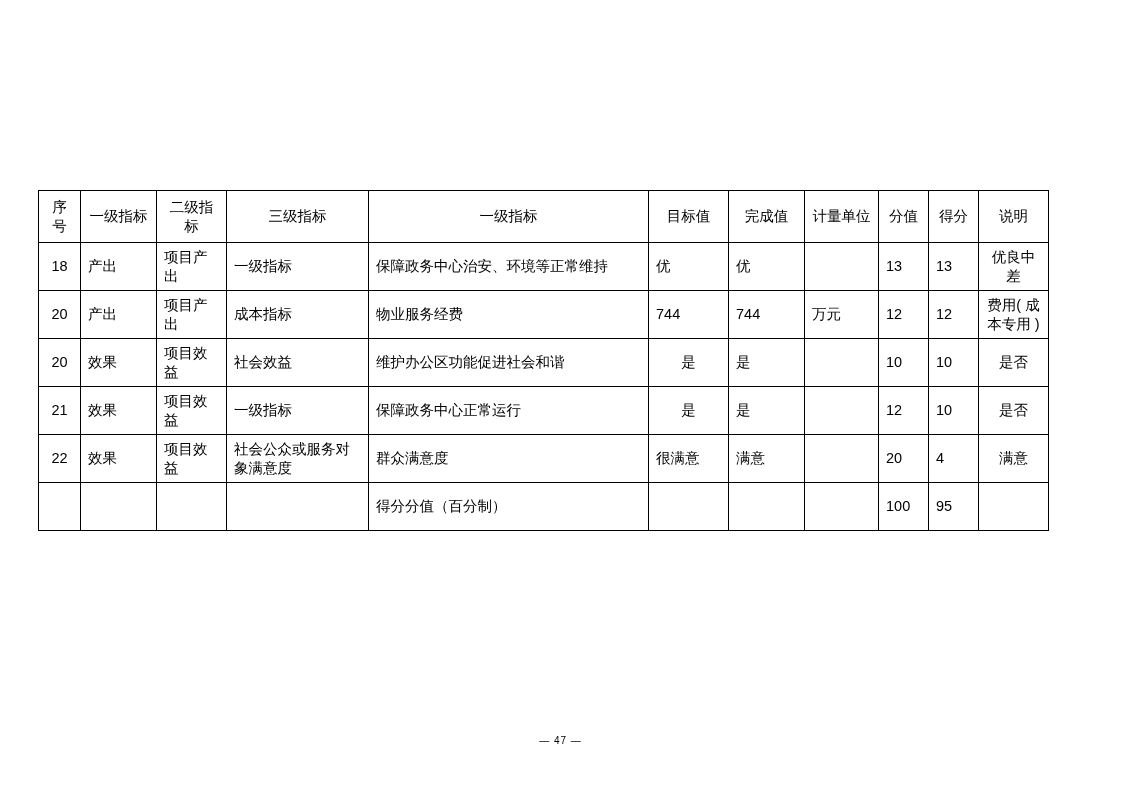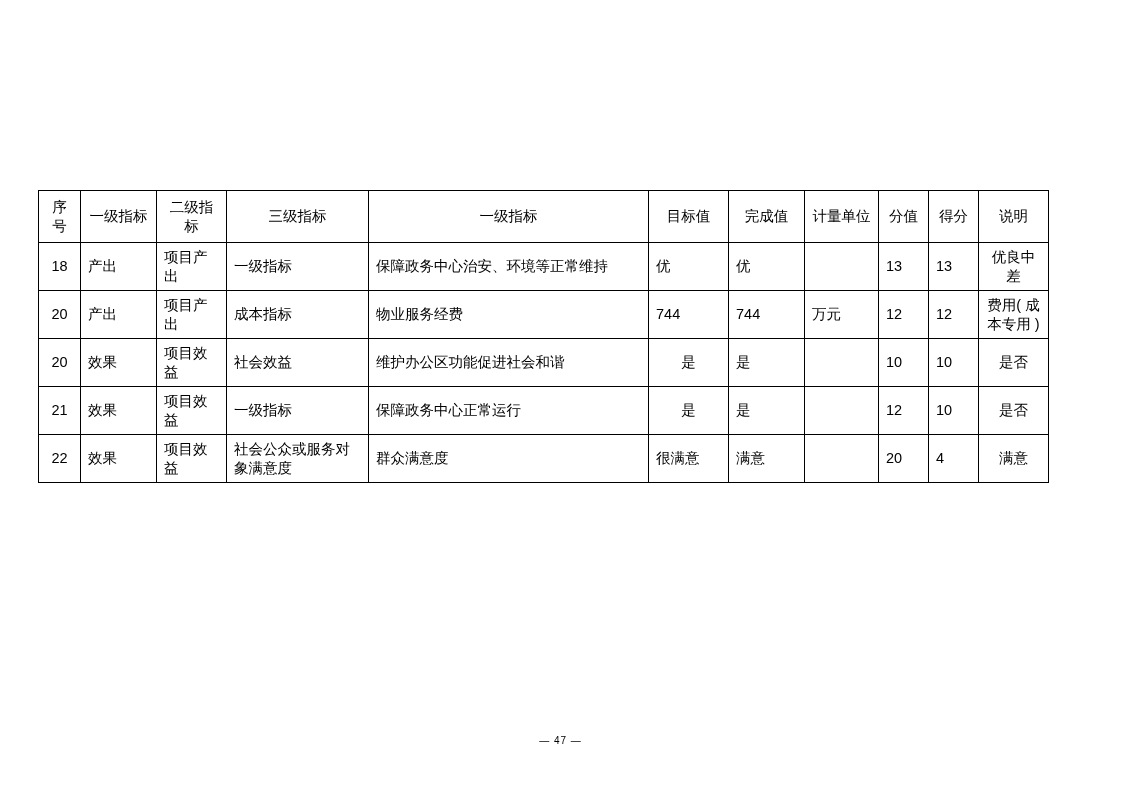--- a/index.html
+++ b/index.html
@@ -177,20 +177,33 @@
           <td class="c-left tight">社会公众或服务对象满意度</td>
           <td class="c-left">群众满意度</td>
           <td class="c-left">很满意</td>
           <td class="c-left">满意</td>
           <td class="c-left"></td>
           <td class="c-left">20</td>
           <td class="c-left">4</td>
           <td class="c-center small">满意</td>
         </tr>
 
+        <tr>
+          <td class="c-center"></td>
+          <td class="c-left"></td>
+          <td class="c-left"></td>
+          <td class="c-left"></td>
+          <td class="c-left">得分分值（百分制）</td>
+          <td class="c-left"></td>
+          <td class="c-left"></td>
+          <td class="c-left"></td>
+          <td class="c-left">100</td>
+          <td class="c-left">95</td>
+          <td class="c-center small"></td>
+        </tr>
 
       </tbody>
     </table>
   </div>
 
   <div class="footer">— 47 —</div>
 
 </div>
 
 </body></html>

